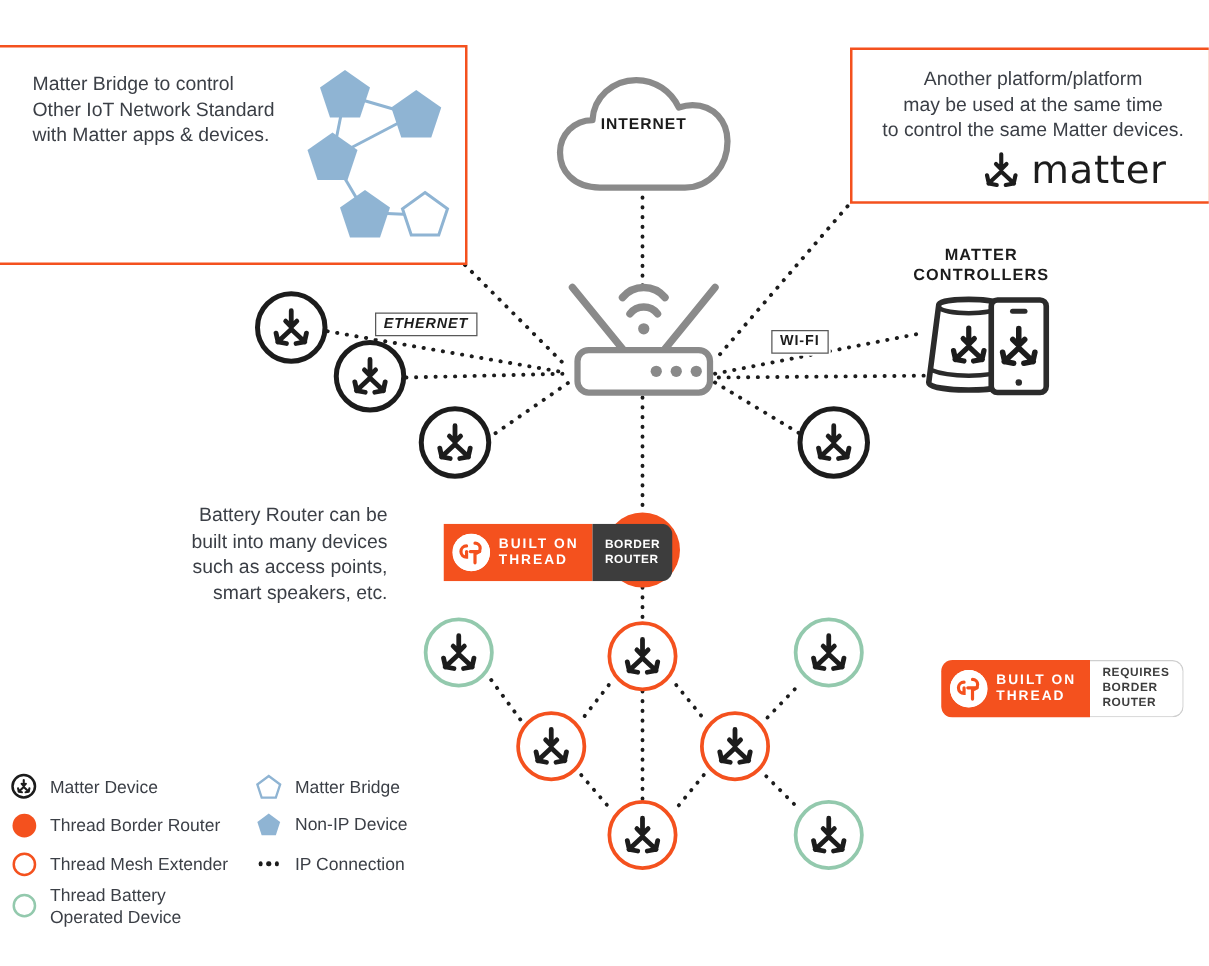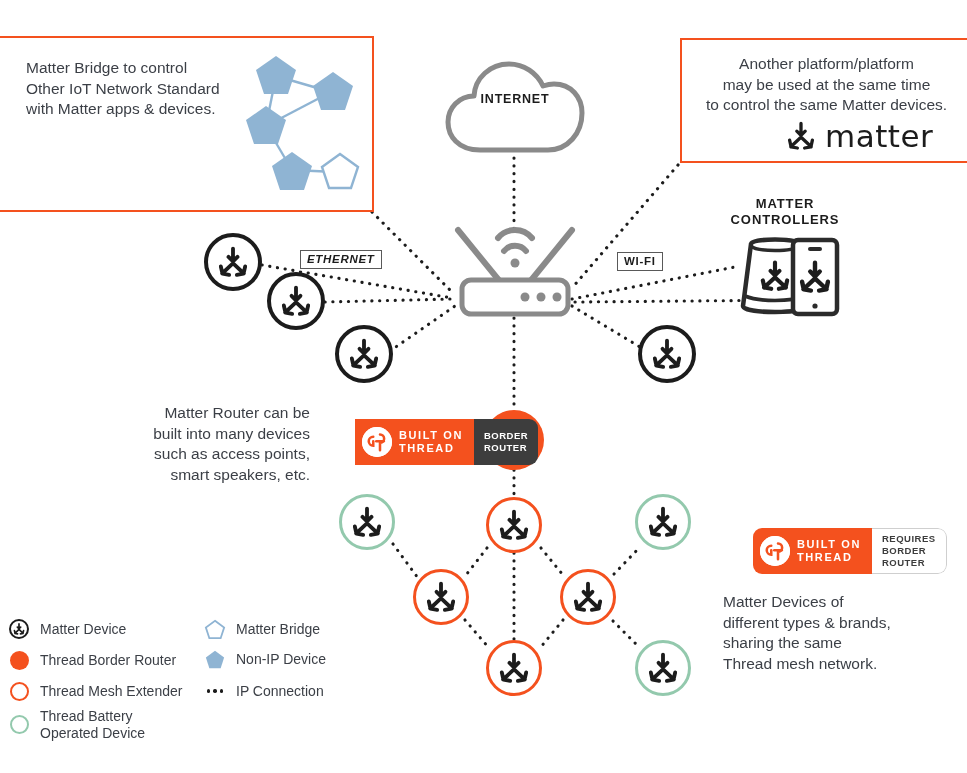--- a/index.html
+++ b/index.html
@@ -25,21 +25,21 @@
   
   .freetext{position:absolute;font-size:15.5px;line-height:1.33;color:#3b3f46;}
   #br-note{left:118px;top:403px;width:192px;text-align:right;}
   #mesh-note{left:723px;top:592px;width:200px;text-align:left;}
 
   
   .pill{position:absolute;border:1.6px solid #595959;background:#fff;
         font-size:11.5px;font-weight:bold;letter-spacing:.7px;color:#1c1c1c;
         padding:2px 6px 3px;box-shadow:0 0 0 1.6px #fff;}
   #lbl-ethernet{left:300px;top:250px;font-style:italic;}
-  #lbl-wifi{left:617px;top:252px;}
+  #lbl-wifi{left:617px;top:264px;}
 
   
   .caption{position:absolute;font-size:13px;font-weight:bold;letter-spacing:.9px;
            color:#1c1c1c;text-align:center;line-height:1.25;}
   #cap-controllers{left:704px;top:196px;width:162px;}
 
   
   .node{position:absolute;border-radius:50%;box-sizing:border-box;
         display:flex;align-items:center;justify-content:center;background:#fff;}
   .node.matter{border:4px solid #1c1c1c;}
@@ -317,32 +317,26 @@
     <svg width="32" height="32" viewBox="0 0 100 100">
       <g stroke="#1c1c1c" stroke-width="12" fill="none" stroke-linecap="round" stroke-linejoin="round">
         <path d="M50 8 L50 46 M36 34 L50 48 L64 34"></path>
           <path d="M16 86 L48 56 M12 64 L17 86 L38 90"></path>
         <path d="M84 86 L52 56 M88 64 L83 86 L62 90"></path>
       </g>
     </svg>
   </div>
 
   <div class="freetext" id="br-note">
-    <div>Matter Router can be</div>
+    <div>Battery Router can be</div>
     <div>built into many devices</div>
     <div>such as access points,</div>
     <div>smart speakers, etc.</div>
   </div>
 
-  <div class="freetext" id="mesh-note">
-    <div>Matter Devices of</div>
-    <div>different types &amp; brands,</div>
-    <div>sharing the same</div>
-    <div>Thread mesh network.</div>
-  </div>
 
   <div class="badge" id="badge-br">
     <div class="left">
       <div class="glyph">
         <svg width="30" height="30" viewBox="0 0 40 40">
           <circle cx="20" cy="20" r="20" fill="#fff"></circle>
           <g fill="none" stroke="#f4511e" stroke-width="3.4" stroke-linecap="round">
             <path d="M15 13 A6 6 0 1 0 15 25 L15 19"></path>
             <path d="M24 10 A5.5 5.5 0 0 1 24 21 L24 31"></path>
             <path d="M19 19 L29 19"></path>

